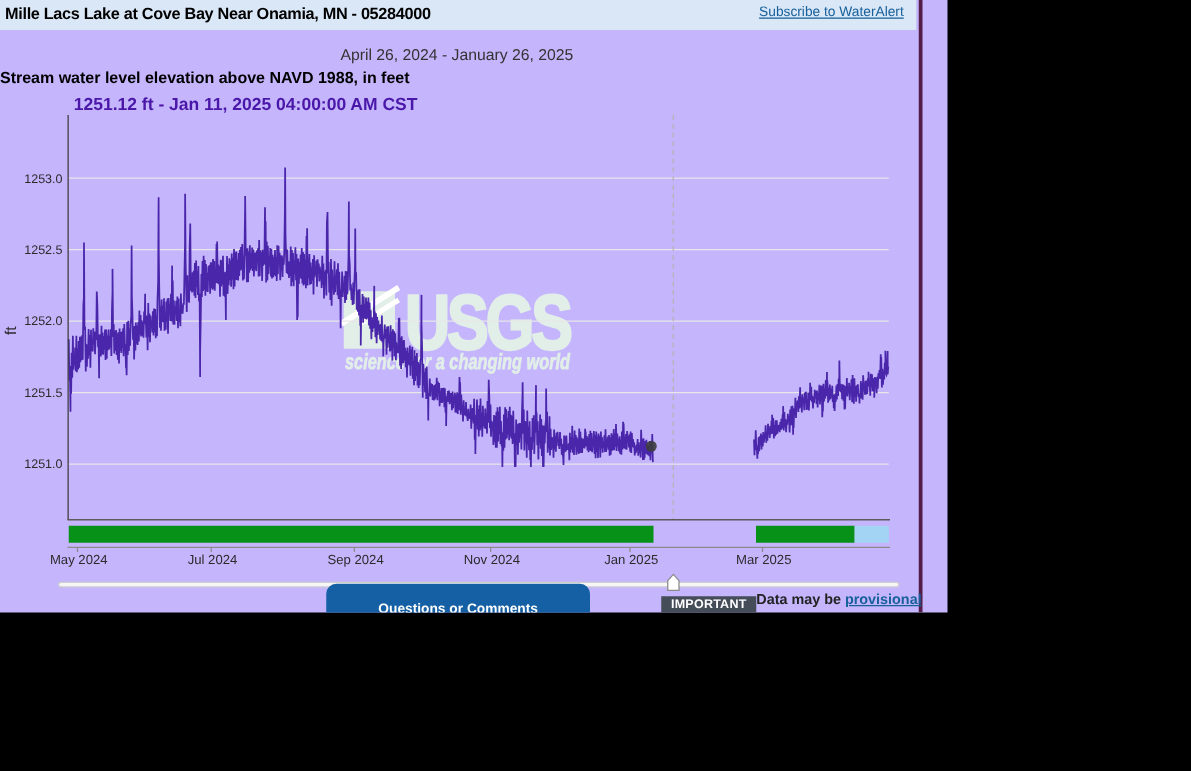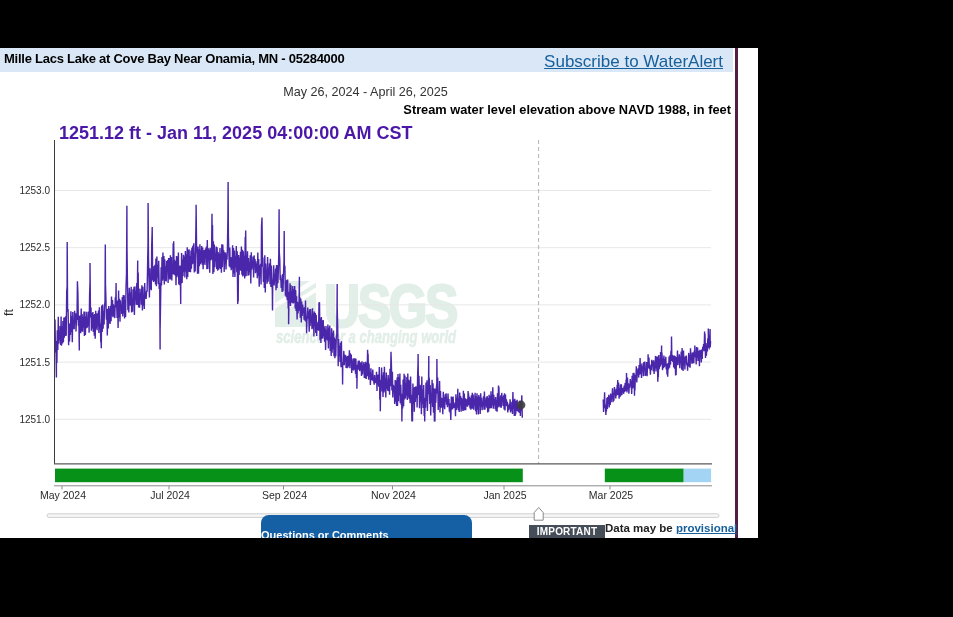--- a/index.html
+++ b/index.html
@@ -1,37 +1,37 @@
 <!DOCTYPE html>
 <html><head>
 <meta charset="utf-8">
 <style>
   html,body{margin:0;padding:0;}
   body{width:953px;height:617px;background:#000;font-family:"Liberation Sans",sans-serif;position:relative;overflow:hidden;}
-  .page{position:absolute;left:0;top:0;width:758px;height:490px;background:#ffffff;overflow:hidden;margin-top:48px;}
+  .page{position:absolute;left:0;top:0;width:758px;height:490px;background:#c4b5fd;overflow:hidden;}
   .hdr{position:absolute;left:0;top:0;width:733px;height:24px;background:#d9e7f6;}
   .hdr .t{position:absolute;left:4px;top:3px;font-size:13px;font-weight:bold;color:#000;letter-spacing:-0.25px;}
-  .hdr a{position:absolute;right:10px;top:4px;font-size:17px;color:#17609c;text-decoration:underline;cursor:pointer;text-align:right;}
+  .hdr a{position:absolute;right:10px;top:4px;font-size:11px;color:#17609c;text-decoration:underline;cursor:pointer;text-align:right;}
   .vline{position:absolute;left:735px;top:0;width:2.5px;height:490px;background:#531d47;}
   .drange{position:absolute;left:0;top:37px;width:731px;text-align:center;font-size:12.6px;color:#333;}
-  .subtt{position:absolute;left:0;top:54px;width:731px;text-align:right;font-size:12.8px;font-weight:bold;color:#000;}
-  .cur{position:absolute;left:59px;top:75px;font-size:18px;font-weight:bold;color:#4a17a8;}
-  .btn{position:absolute;left:261px;top:467px;width:211px;height:40px;background:#155fa5;border-radius:8px;color:#fff;font-size:11px;font-weight:bold;text-align:left;line-height:40px;}
+  .subtt{position:absolute;left:0;top:54px;width:731px;text-align:left;font-size:12.8px;font-weight:bold;color:#000;}
+  .cur{position:absolute;left:59px;top:75px;font-size:14px;font-weight:bold;color:#4a17a8;}
+  .btn{position:absolute;left:261px;top:467px;width:211px;height:40px;background:#155fa5;border-radius:8px;color:#fff;font-size:11px;font-weight:bold;text-align:center;line-height:40px;}
   .imp{position:absolute;left:529px;top:477px;width:76px;height:14px;background:#454d59;color:#fff;font-size:10px;font-weight:bold;text-align:center;line-height:14px;letter-spacing:0.2px;}
   .prov{position:absolute;left:605px;top:474px;font-size:11.5px;color:#222;font-weight:bold;}
   .prov a{color:#17609c;text-decoration:underline;}
 </style>
 </head>
 <body>
 <div class="page">
   <div class="hdr">
     <span class="t">Mille Lacs Lake at Cove Bay Near Onamia, MN - 05284000</span>
     <a>Subscribe to WaterAlert</a>
   </div>
-  <div class="drange">May 26, 2024 - April 26, 2025</div>
+  <div class="drange">April 26, 2024 - January 26, 2025</div>
   <div class="subtt">Stream water level elevation above NAVD 1988, in feet</div>
   <div class="cur">1251.12 ft - Jan 11, 2025 04:00:00 AM CST</div>
   <svg id="chart" width="735" height="490" viewBox="0 0 735 490" style="position:absolute;left:0;top:0;">
 
     <g fill="#e2eee8" transform="translate(276,232)">
       <g>
         <rect x="-1" y="1" width="41" height="46"></rect>
         <line x1="-3" y1="27" x2="43" y2="-2" stroke="#fff" stroke-width="4.5"></line>
         <line x1="12" y1="27" x2="43" y2="8" stroke="#fff" stroke-width="4"></line>
       </g>

